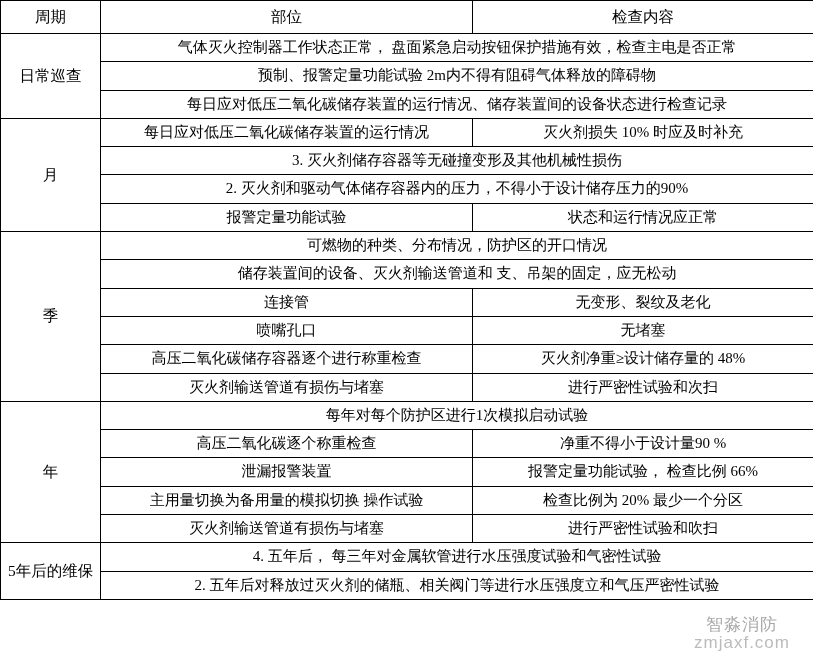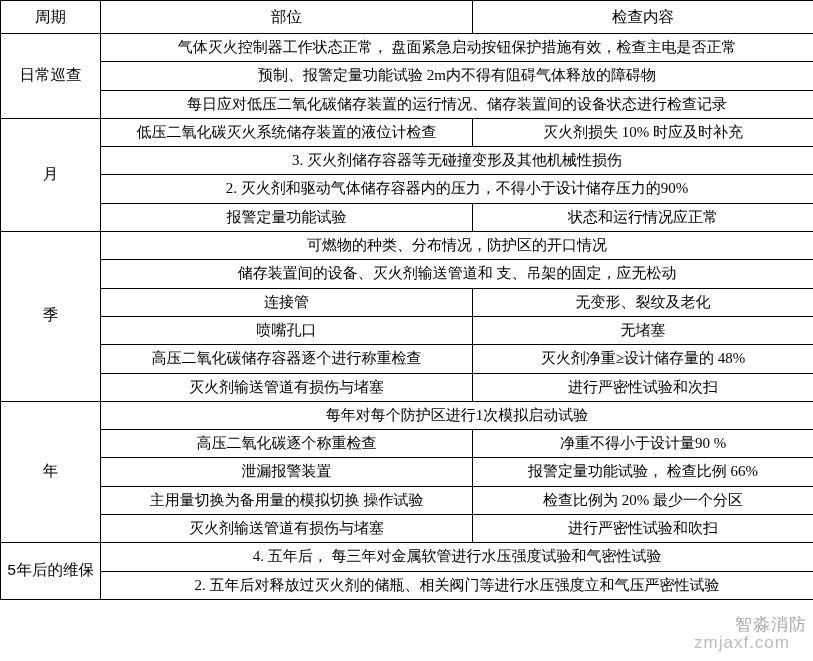--- a/index.html
+++ b/index.html
@@ -33,37 +33,36 @@
     line-height: 1.42;
     word-break: break-all;
   }
   table.insp th {
     font-weight: normal;
     font-size: 15.5px;
     padding: 5px 20px;
   }
   td.period {
     font-size: 15.5px;
-    font-family: Liberation Mono, monospace;
   }
   .watermark {
     position: absolute;
     right: 6px;
     bottom: 4px;
     width: 130px;
     height: 42px;
     pointer-events: none;
     user-select: none;
   }
   .wm-top {
     font-family: "Liberation Sans", sans-serif;
     font-size: 17px;
     color: #9a9a9a;
     letter-spacing: 1px;
-    text-align: right;
+    text-align: center;
     line-height: 20px;
     opacity: .85;
   }
   .wm-bot {
     font-family: "Liberation Sans", sans-serif;
     font-size: 17px;
     color: #b0b0b0;
     letter-spacing: 1px;
     text-align: center;
     line-height: 16px;
@@ -92,21 +91,21 @@
         <td colspan="2">气体灭火控制器工作状态正常，  盘面紧急启动按钮保护措施有效，检查主电是否正常</td>
       </tr>
       <tr>
         <td colspan="2">预制、报警定量功能试验  2m内不得有阻碍气体释放的障碍物</td>
       </tr>
       <tr>
         <td colspan="2">每日应对低压二氧化碳储存装置的运行情况、储存装置间的设备状态进行检查记录</td>
       </tr>
       <tr>
         <td class="period" rowspan="4">月</td>
-        <td>低压二氧化碳灭火系统储存装置的液位计检查</td>
+        <td>每日应对低压二氧化碳储存装置的运行情况</td>
         <td>灭火剂损失 10% 时应及时补充</td>
       </tr>
       <tr>
         <td colspan="2">3. 灭火剂储存容器等无碰撞变形及其他机械性损伤</td>
       </tr>
       <tr>
         <td colspan="2">2. 灭火剂和驱动气体储存容器内的压力，不得小于设计储存压力的90%</td>
       </tr>
       <tr>
         <td>报警定量功能试验</td>

